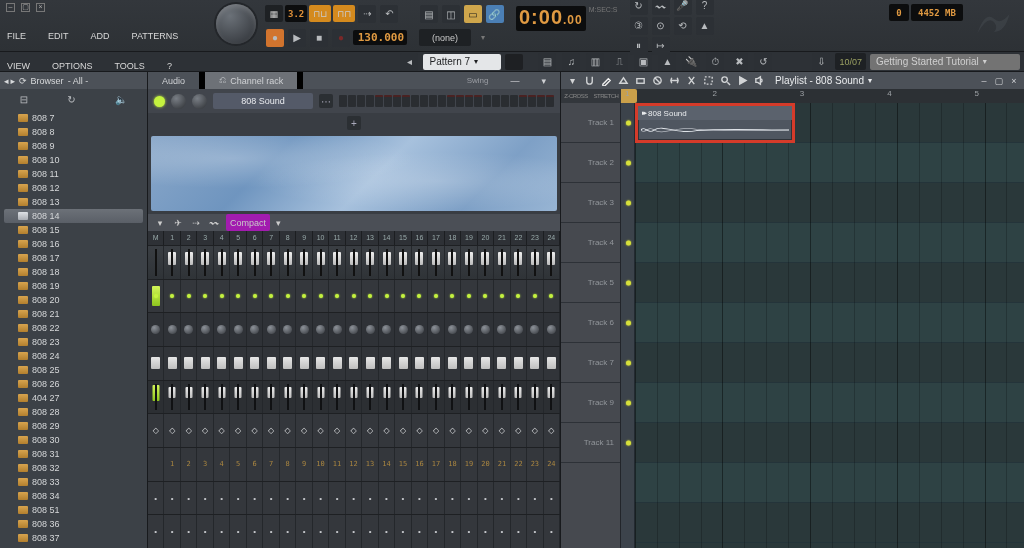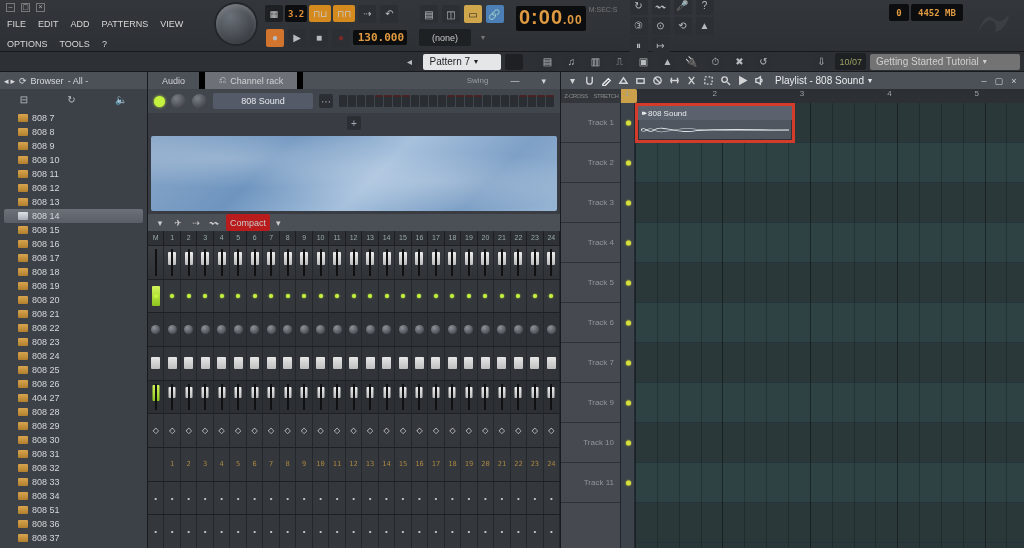--- a/index.html
+++ b/index.html
@@ -15,21 +15,21 @@
 .row{display:flex;align-items:center}
 .col{display:flex;flex-direction:column}
 
 
 #topwrap{height:52px;background:linear-gradient(#33373c,#2d3135);display:flex;border-bottom:1px solid #181a1d;position:relative;}
 #logo{position:absolute;right:8px;top:4px;width:44px;height:36px;opacity:.25}
 #logo svg{width:100%;height:100%}
 #topL{width:210px;padding:2px 4px}
 .winctl{display:flex;gap:6px;padding:1px 2px}
 .winctl span{width:9px;height:9px;border:1px solid #777;font-size:7px;line-height:6px;text-align:center;color:#aaa;cursor:pointer}
-#menubar{display:flex;gap:6px;margin-top:4px;flex-wrap:wrap}
+#menubar{display:flex;gap:16px;margin-top:16px;flex-wrap:wrap}
 #menubar span{font-size:9px;padding:2px 3px;color:#d8d8d8;white-space:nowrap;cursor:pointer}
 #mainknob{width:40px;height:40px;border-radius:50%;background:radial-gradient(circle at 35% 30%,#6b7178,#2b2e33);margin:4px 6px;box-shadow:0 0 0 2px #23262a, inset 0 3px 5px rgba(255,255,255,.2)}
 .topsec{display:flex;align-items:center;gap:2px;padding:2px 3px}
 .pill{background:#1e2124;border-radius:2px;height:17px;display:inline-flex;align-items:center;justify-content:center;padding:0 4px;font-size:9px;color:#c9c9c9;min-width:18px;}
 .pill.or{color:#e0913a}
 .lcd{background:#0c0d0e;color:#e09a42;font-family:monospace;font-weight:bold;border-radius:2px;padding:1px 3px}
 .tbbtn{width:18px;height:18px;background:#2c3035;border-radius:2px;display:inline-flex;align-items:center;justify-content:center;color:#b8bbbe;cursor:pointer;margin:0 1px}
 .tbbtn.on{background:#cfa64c;color:#1a1a1a}
 #mseconds{font-size:7px;color:#777;line-height:7px}
 #timebox{display:flex;align-items:flex-start;gap:3px}
@@ -431,21 +431,21 @@
         <span class="plus">+</span>
       </div>
 
     <div id="wavepic"></div>
 
     <div id="mixtop">
       <span class="ico">▾</span>
       <span class="ico">✈</span>
       <span class="ico">⇢</span>
       <span class="ico">〰</span>
-      <span class="pill" style="background:#b91c1c">Compact</span>
+      <span class="pill" style="background:#a21caf">Compact</span>
       <span>▾</span>
     </div>
 
     <div id="mixhead">
         <div class="mh">M</div>
         <div class="mh">1</div>
         <div class="mh">2</div>
         <div class="mh">3</div>
         <div class="mh">4</div>
         <div class="mh">5</div>
@@ -924,24 +924,20 @@
           <div class="track">
             <span>Track 6</span>
             <span class="pip"></span>
           </div>
           <div class="track">
             <span>Track 7</span>
             <span class="pip"></span>
           </div>
           <div class="track">
             <span>Track 9</span>
-            <span class="pip"></span>
-          </div>
-          <div class="track">
-            <span>Track 10</span>
             <span class="pip"></span>
           </div>
           <div class="track">
             <span>Track 11</span>
             <span class="pip"></span>
           </div>
         </div>
       <div id="pipscol"></div>
       <div id="grid">
 

